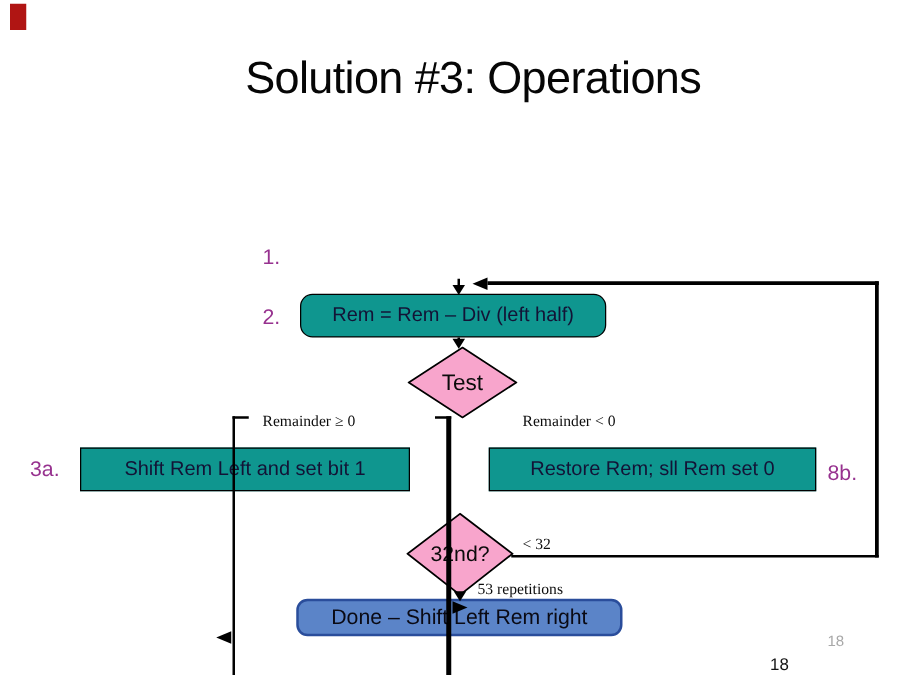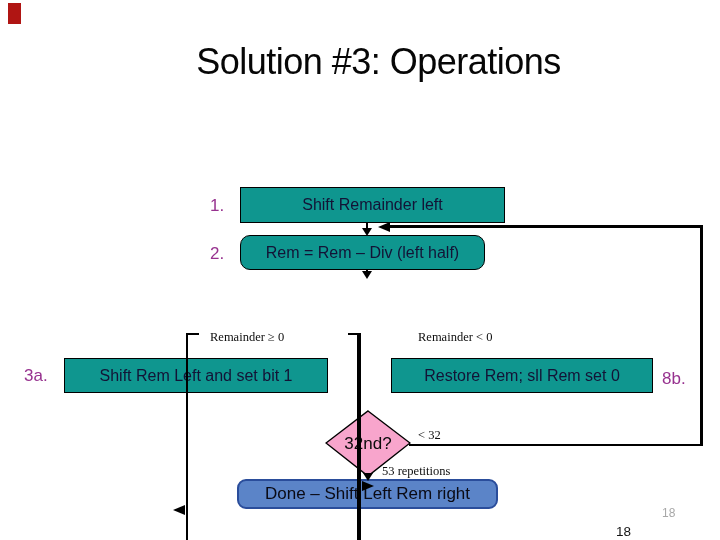--- a/index.html
+++ b/index.html
@@ -45,37 +45,40 @@
 </head>
 <body>
 
 <div class="slide">
 
   <div class="abs corner-mark"></div>
 
   <div class="abs title">Solution #3: Operations</div>
 
   <div class="abs step-num" style="left:210px;top:196px;">1.</div>
-  <div class="abs pbox" style="left:240px;top:187px;width:265px;height:36px;">
-    <span>Shift Remainder left</span>
-  </div>
 
   <div class="abs line" style="left:366px;top:223px;width:2px;height:7px;"></div>
   <div class="abs tri tri-down" style="left:362px;top:228px;"></div>
   <div class="abs line" style="left:390px;top:225px;width:313px;height:3px;"></div>
   <div class="abs tri tri-left" style="left:378px;top:222px;"></div>
 
   <div class="abs step-num" style="left:210px;top:244px;">2.</div>
   <div class="abs pbox" style="left:240px;top:235px;width:245px;height:35px;border-radius:10px;">
     <span>Rem = Rem – Div (left half)</span>
   </div>
 
   <div class="abs line" style="left:366px;top:270px;width:2px;height:4px;"></div>
   <div class="abs tri tri-down" style="left:362px;top:271px;"></div>
 
+  <div class="abs diamond" style="left:326px;top:277px;width:88px;height:58px;">
+    <svg width="88" height="58" viewBox="0 0 88 58">
+      <polygon points="44,1 87,29 44,57 1,29" style="fill:var(--diamond-pink);stroke:#000;stroke-width:1.4"></polygon>
+    </svg>
+    <span>Test</span>
+  </div>
 
   <div class="abs line" style="left:186px;top:333px;width:13px;height:2px;"></div>
   <div class="abs line" style="left:186px;top:333px;width:2px;height:207px;"></div>
   <div class="abs tri tri-left" style="left:173px;top:505px;"></div>
 
   <div class="abs line" style="left:348px;top:333px;width:13px;height:2px;"></div>
   <div class="abs line" style="left:357px;top:333px;width:4px;height:207px;"></div>
 
   <div class="abs lbl" style="left:210px;top:330px;">Remainder ≥ 0</div>
   <div class="abs lbl" style="left:418px;top:330px;text-align:right;">Remainder &lt; 0</div>

